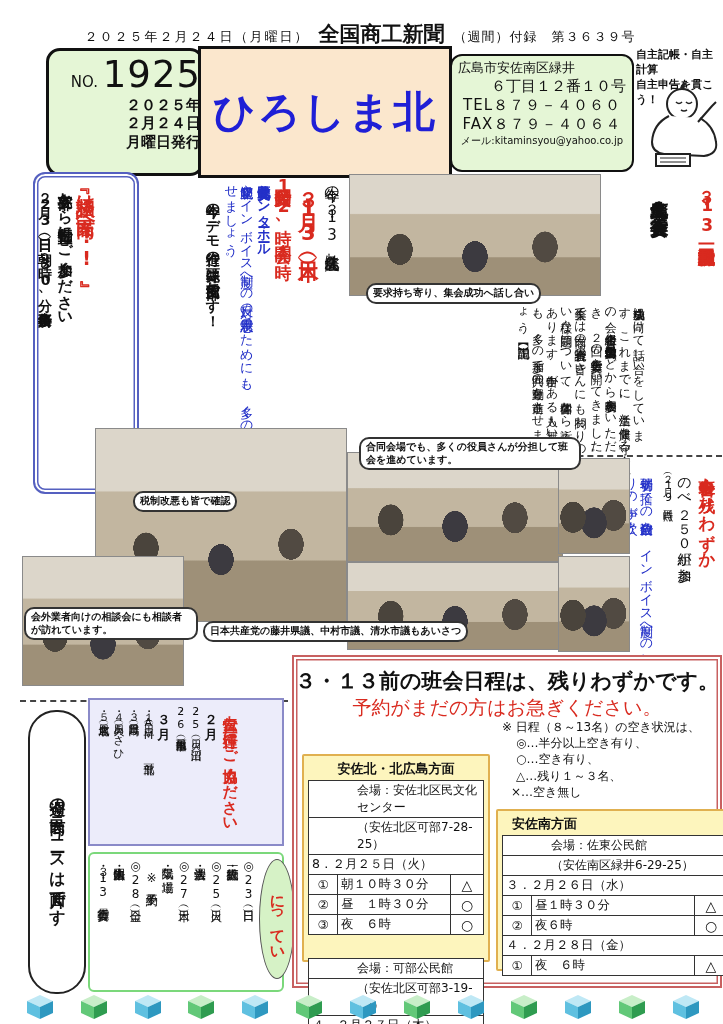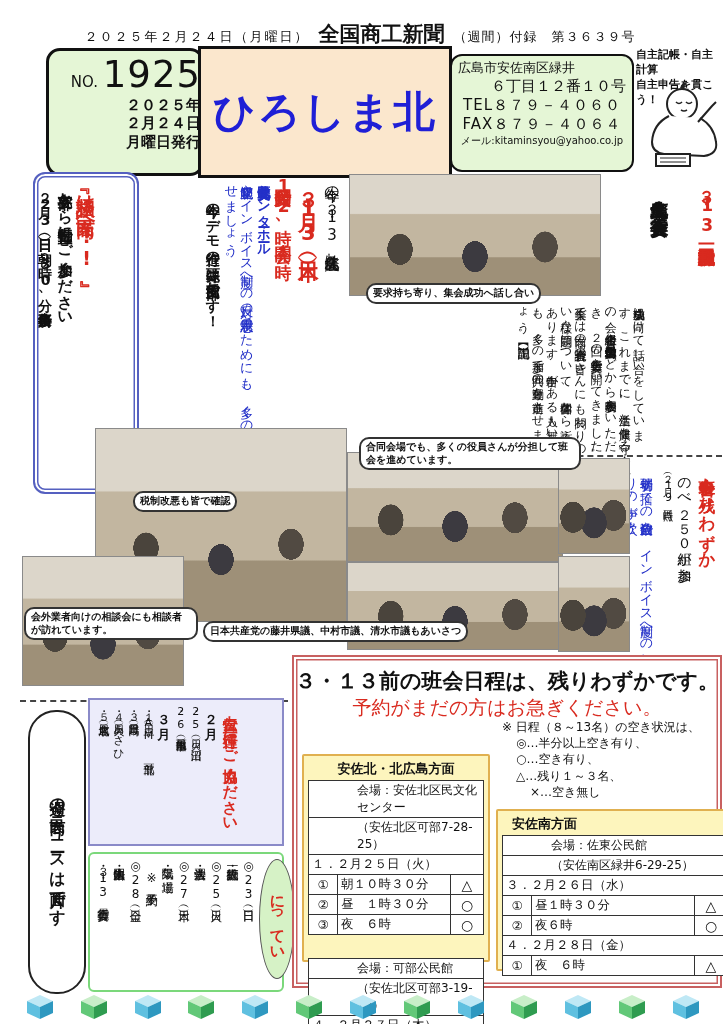--- a/index.html
+++ b/index.html
@@ -207,35 +207,35 @@
   <div class="abs" style="left:292px; top:655px; width:430px; height:333px; background:#fff; border:2px solid #c86060;
        box-shadow: inset 0 0 0 2px #fff, inset 0 0 0 3.5px #c86060; box-sizing:border-box;">
     <div style="text-align:center; font-size:21px; font-weight:bold; margin-top:10px;">３・１３前の班会日程は、残りわずかです。</div>
     <div class="red" style="text-align:center; font-size:19px; font-weight:normal;">予約がまだの方はお急ぎください。</div>
 
     <div class="abs" style="left:208px; top:62px; width:212px; font-size:12px; line-height:1.35;">
       <div>※ 日程（８～13名）の空き状況は、</div>
       <div style="margin-left:14px;">◎…半分以上空き有り、</div>
       <div style="margin-left:14px;">○…空き有り、</div>
       <div style="margin-left:14px;">△…残り１～３名、</div>
-      <div style="margin-left:28px;">×…空き無し</div>
+      <div style="margin-left:9px;">×…空き無し</div>
     </div>
 
     <div class="ybox" style="left:8px; top:97px; width:188px; height:208px;">
       <div class="rg">安佐北・北広島方面</div>
       <table class="sched">
         <tbody>
             <tr>
               <td colspan="3" class="hd">会場：安佐北区民文化センター</td>
             </tr>
         <tr>
               <td colspan="3" class="hd">（安佐北区可部7-28-25）</td>
             </tr>
         <tr>
-              <td colspan="3">１．２月２５日（火）</td>
+              <td colspan="3">8．２月２５日（火）</td>
             </tr>
         <tr>
           <td class="no">①</td>
           <td>朝１０時３０分</td>
           <td class="st">△</td>
             </tr>
         <tr>
           <td class="no">②</td>
           <td>昼　１時３０分</td>
           <td class="st">○</td>

